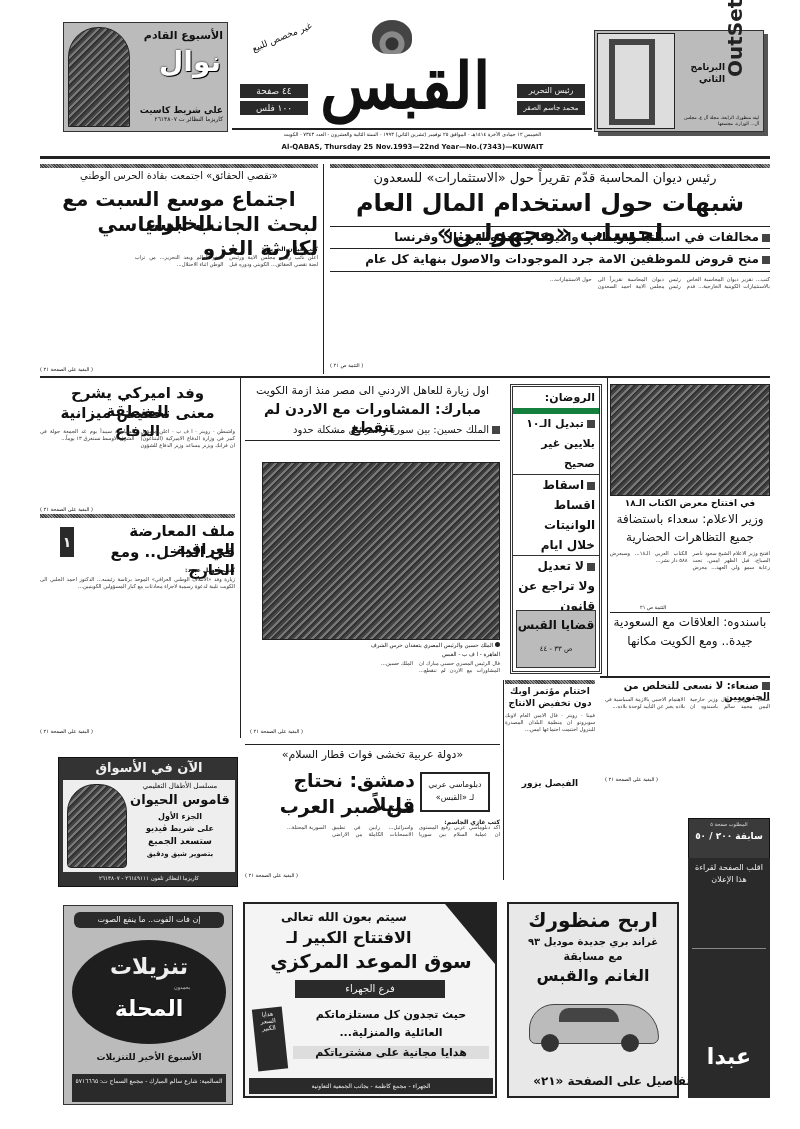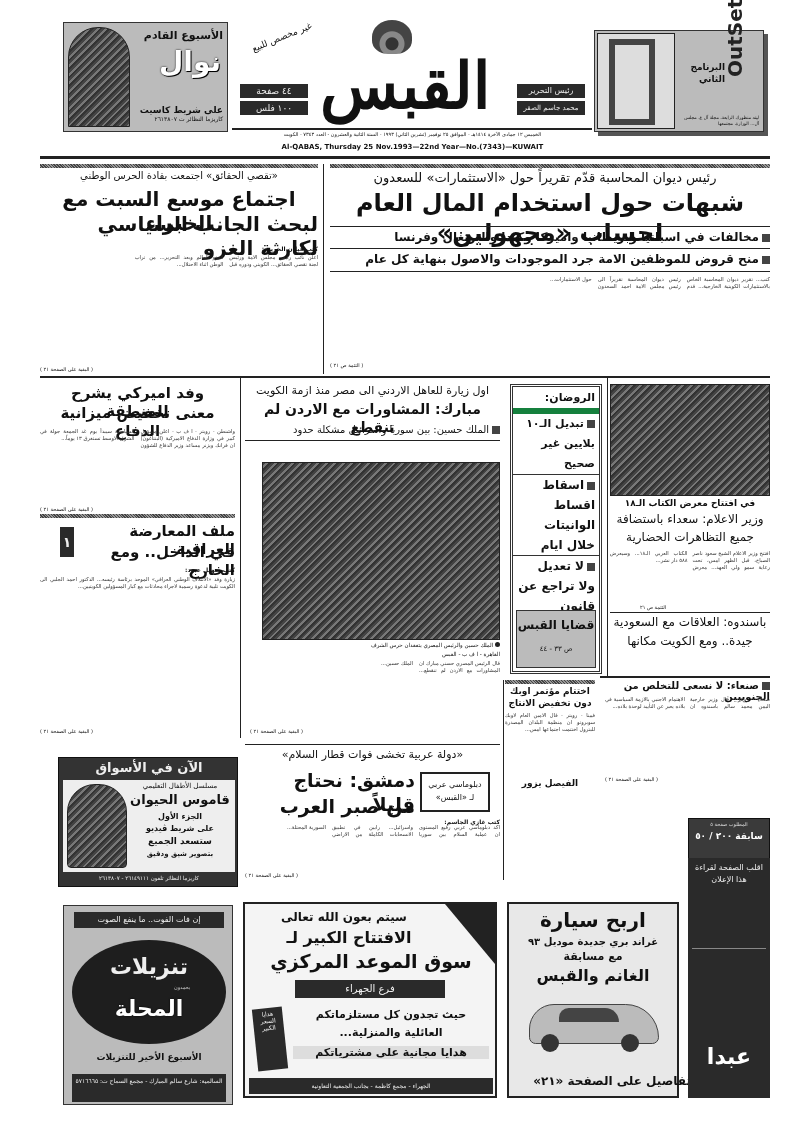--- a/index.html
+++ b/index.html
@@ -178,21 +178,21 @@
   <div class="abs rtl" style="right:6px;top:24px;width:102px;font-size:7px;text-align:center;">مسلسل الأطفال التعليمي</div>
   <div class="abs rtl bold" style="right:6px;top:34px;width:102px;font-size:13px;text-align:center;">قاموس الحيوان</div>
   <div class="abs rtl bold" style="right:6px;top:54px;width:102px;font-size:8px;text-align:center;">الجزء الأول</div>
   <div class="abs rtl bold" style="right:6px;top:66px;width:102px;font-size:8px;text-align:center;">على شريط ڤيديو</div>
   <div class="abs rtl bold" style="right:6px;top:78px;width:102px;font-size:9px;text-align:center;">ستسعد الجميع</div>
   <div class="abs rtl bold" style="right:6px;top:92px;width:102px;font-size:7px;text-align:center;">بتصوير شيق ودقيق</div>
   <div class="abs rtl" style="left:0;top:117px;width:180px;font-size:5.5px;color:#eee;text-align:center;">كاريزما النظائر تلفون ٢٦١٤٩١١١ - ٢٦١٣٨٠٧</div>
 </div>
 
 <div class="abs gray-box" style="left:63px;top:905px;width:170px;height:200px;">
-  <div class="abs dark-box ctr" style="left:10px;top:6px;width:150px;height:16px;font-size:8px;line-height:16px;">إن فات الفوت.. ما ينفع الصوت</div>
+  <div class="abs dark-box ctr" style="left:10px;top:6px;width:150px;height:16px;font-size:8px;line-height:16px;border-radius:6px;">إن فات الفوت.. ما ينفع الصوت</div>
   <div class="abs" style="left:8px;top:34px;width:154px;height:104px;border-radius:50%;background:#1e1e1e;"></div>
   <div class="abs ctr bold" style="left:8px;top:48px;width:154px;font-size:22px;color:#eee;">تنزيلات</div>
   <div class="abs" style="left:110px;top:78px;font-size:5px;color:#ccc;">يحمدون</div>
   <div class="abs ctr bold" style="left:8px;top:90px;width:154px;font-size:22px;color:#fff;text-shadow:0 0 2px #000;">المحلة</div>
   <div class="abs ctr bold" style="left:0;top:146px;width:170px;font-size:9px;">الأسبوع الأخير للتنزيلات</div>
   <div class="abs dark-box ctr" style="left:8px;top:168px;width:154px;height:28px;font-size:6px;line-height:14px;direction:rtl;">السالمية: شارع سالم المبارك - مجمع السماح ت: ٥٧١٦٦٦٥</div>
 </div>
 
 <div class="abs" style="left:243px;top:902px;width:254px;height:196px;border:2px solid #222;background:#f4f4f4;">
   <div class="abs" style="right:0;top:0;width:0;height:0;border-top:60px solid #222;border-left:50px solid transparent;"></div>
@@ -201,21 +201,21 @@
   <div class="abs rtl bold" style="left:4px;top:24px;width:200px;font-size:16px;text-align:center;">الافتتاح الكبير لـ</div>
   <div class="abs dark-box ctr" style="left:50px;top:76px;width:150px;height:18px;font-size:10px;line-height:18px;">فرع الجهراء</div>
   <div class="abs dark-box" style="left:10px;top:104px;width:30px;height:62px;font-size:6px;padding:2px;transform:rotate(-6deg);text-align:center;">هدايا السعر الكبير</div>
   <div class="abs rtl bold" style="left:48px;top:104px;width:196px;font-size:11px;text-align:center;">حيث تجدون كل مستلزماتكم</div>
   <div class="abs rtl bold" style="left:48px;top:122px;width:196px;font-size:11px;text-align:center;">العائلية والمنزلية...</div>
   <div class="abs rtl bold" style="left:48px;top:142px;width:196px;font-size:11px;text-align:center;background:#ddd;">هدايا مجانية على مشترياتكم</div>
   <div class="abs dark-box ctr" style="left:4px;top:174px;width:244px;height:16px;font-size:6px;line-height:16px;direction:rtl;">الجهراء - مجمع كاظمة - بجانب الجمعية التعاونية</div>
 </div>
 
 <div class="abs" style="left:507px;top:902px;width:172px;height:196px;border:2px solid #222;background:#e8e8e8;">
-  <div class="abs ctr bold" style="left:0;top:4px;width:168px;font-size:20px;">اربح سيارة</div>
+  <div class="abs ctr bold" style="left:0;top:4px;width:168px;font-size:20px;">اربح منظورك</div>
   <div class="abs ctr bold" style="left:0;top:32px;width:168px;font-size:10px;">غراند بري جديدة موديل ٩٣</div>
   <div class="abs ctr bold" style="left:0;top:46px;width:168px;font-size:11px;">مع مسابقة</div>
   <div class="abs ctr bold" style="left:0;top:62px;width:168px;font-size:16px;">الغانم والقبس</div>
   <div class="abs" style="left:20px;top:100px;width:130px;height:40px;background:#bbb;border:1px solid #444;border-radius:30px 40px 8px 8px;"></div>
   <div class="abs" style="left:50px;top:104px;width:60px;height:14px;background:#444;border-radius:14px 20px 0 0;"></div>
   <div class="abs" style="left:32px;top:130px;width:18px;height:18px;border-radius:50%;background:#333;"></div>
   <div class="abs" style="left:112px;top:130px;width:18px;height:18px;border-radius:50%;background:#333;"></div>
   <div class="abs ctr rtl bold" style="left:0;top:170px;width:191px;font-size:12px;text-align:right;">التفاصيل على الصفحة «٢١»</div>
 </div>
 

